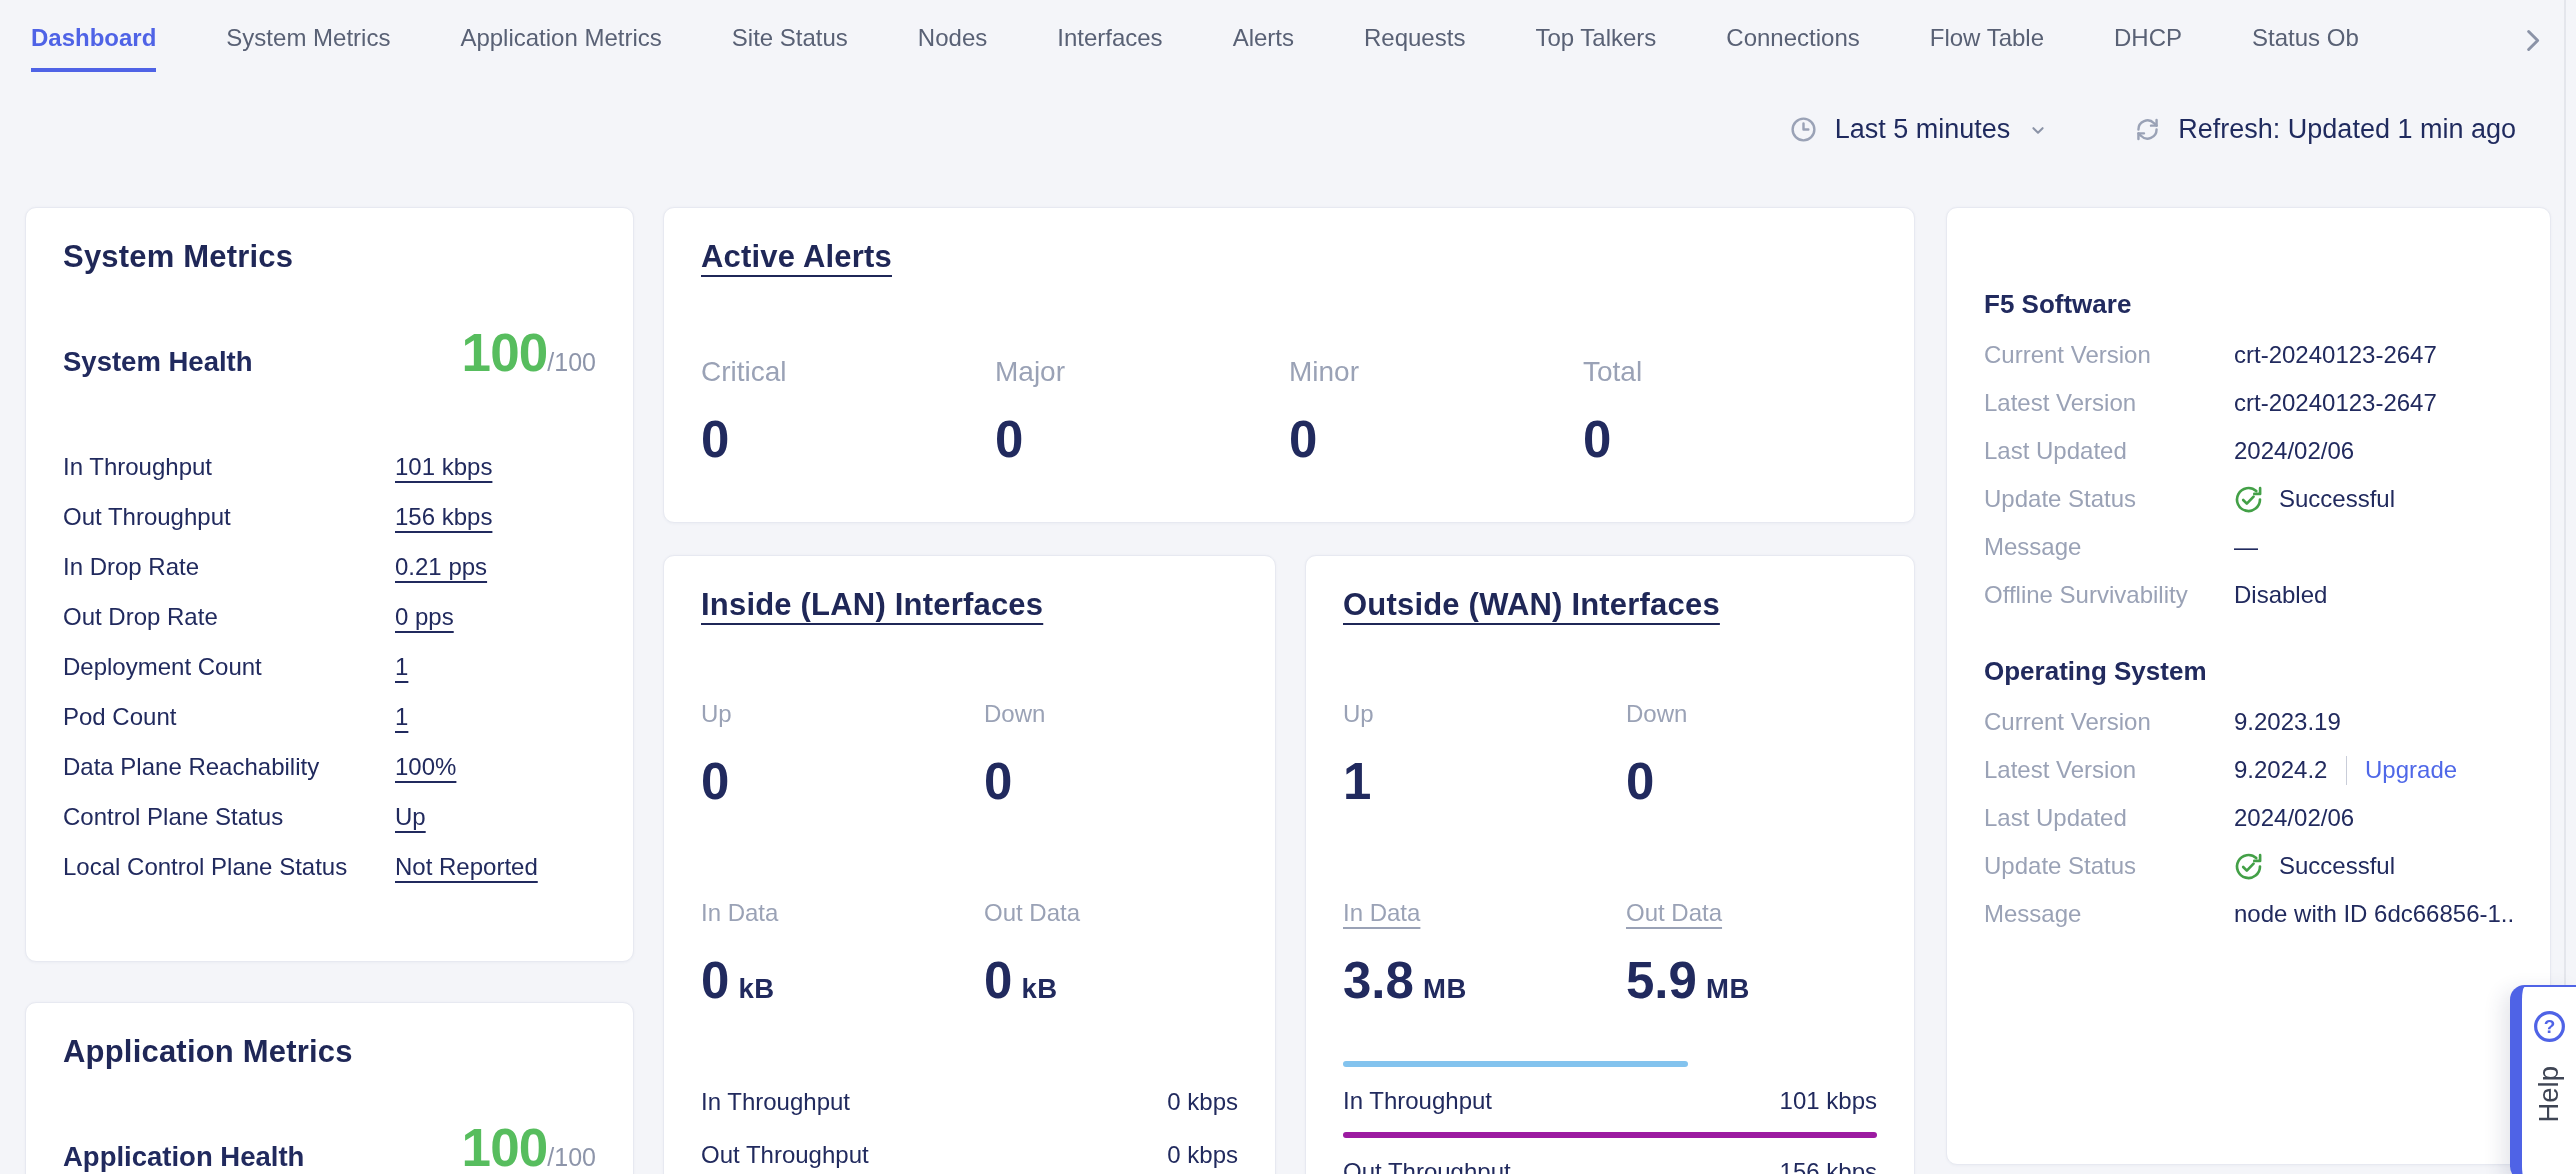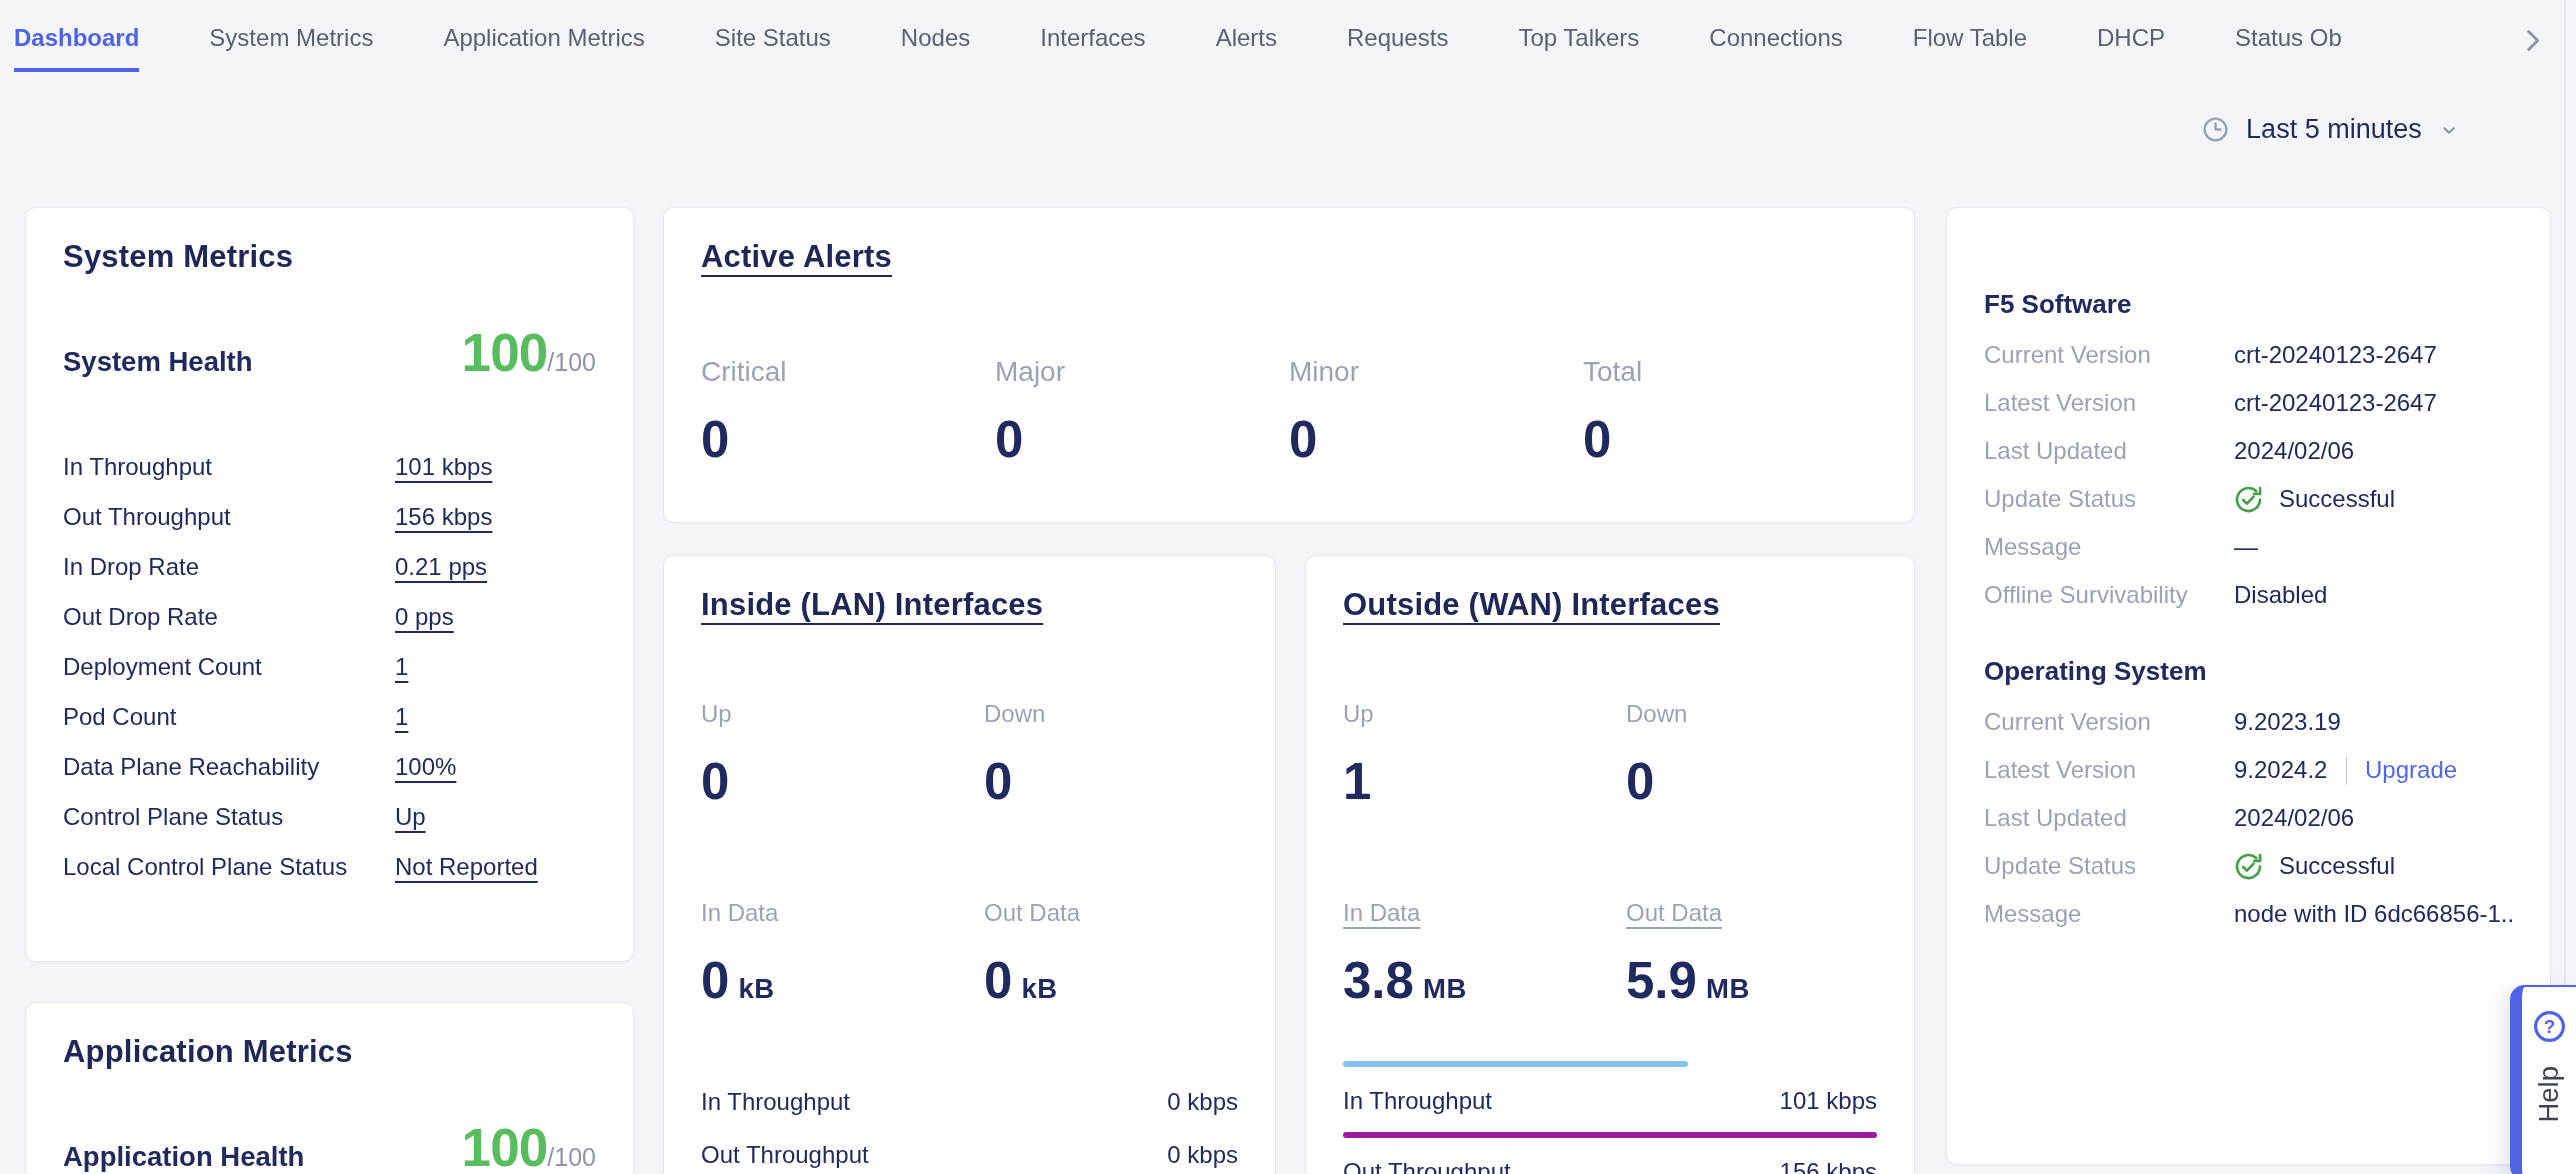--- a/index.html
+++ b/index.html
@@ -5,28 +5,28 @@
   html,body{margin:0;padding:0;}
   body{
     width:2576px;height:1174px;overflow:hidden;position:relative;
     background:#f4f5f9;color:#212a5e;
     font-family:"Liberation Sans","DejaVu Sans",sans-serif;
     -webkit-font-smoothing:antialiased;
   }
   .screen{position:absolute;inset:0;}
 
   
-  .nav-strip{position:absolute;top:0;left:14px;right:64px;display:flex;gap:70px;overflow:hidden;white-space:nowrap;}
+  .nav-strip{position:absolute;top:0;left:31px;right:64px;display:flex;gap:70px;overflow:hidden;white-space:nowrap;}
   .nav-item{font-size:24px;color:#596175;padding:24px 0 15.6px 0;border-bottom:4.6px solid transparent;cursor:pointer;flex:0 0 auto;}
   .nav-item.active{color:#4f63e6;font-weight:700;border-bottom-color:#4f63e6;}
   .nav-fade{position:absolute;top:0;right:44px;width:156px;height:77px;background:linear-gradient(to right,rgba(244,245,249,0),#f4f5f9 72%);pointer-events:none;}
   .nav-more{position:absolute;top:20px;right:24px;width:40px;height:40px;display:flex;align-items:center;justify-content:center;cursor:pointer;}
 
   
-  .toolbar{position:absolute;top:114px;right:54px;display:flex;align-items:center;gap:84px;flex-direction:column;}
+  .toolbar{position:absolute;top:114px;right:60px;display:flex;align-items:center;gap:84px;}
   .tool-group{display:flex;align-items:center;gap:16.5px;cursor:pointer;font-size:27px;color:#1f2a5e;}
   .tool-group svg{flex:0 0 auto;}
 
   
   .card{
     position:absolute;background:#fff;border:1.8px solid #e7e9f1;border-radius:11px;
     padding:31px 37px;box-sizing:border-box;box-shadow:0 0.9px 2.8px rgba(30,40,90,.04);
   }
   .card-system{left:25px;top:207px;width:609px;height:755px;}
   .card-app{left:25px;top:1002px;width:609px;height:330px;}

